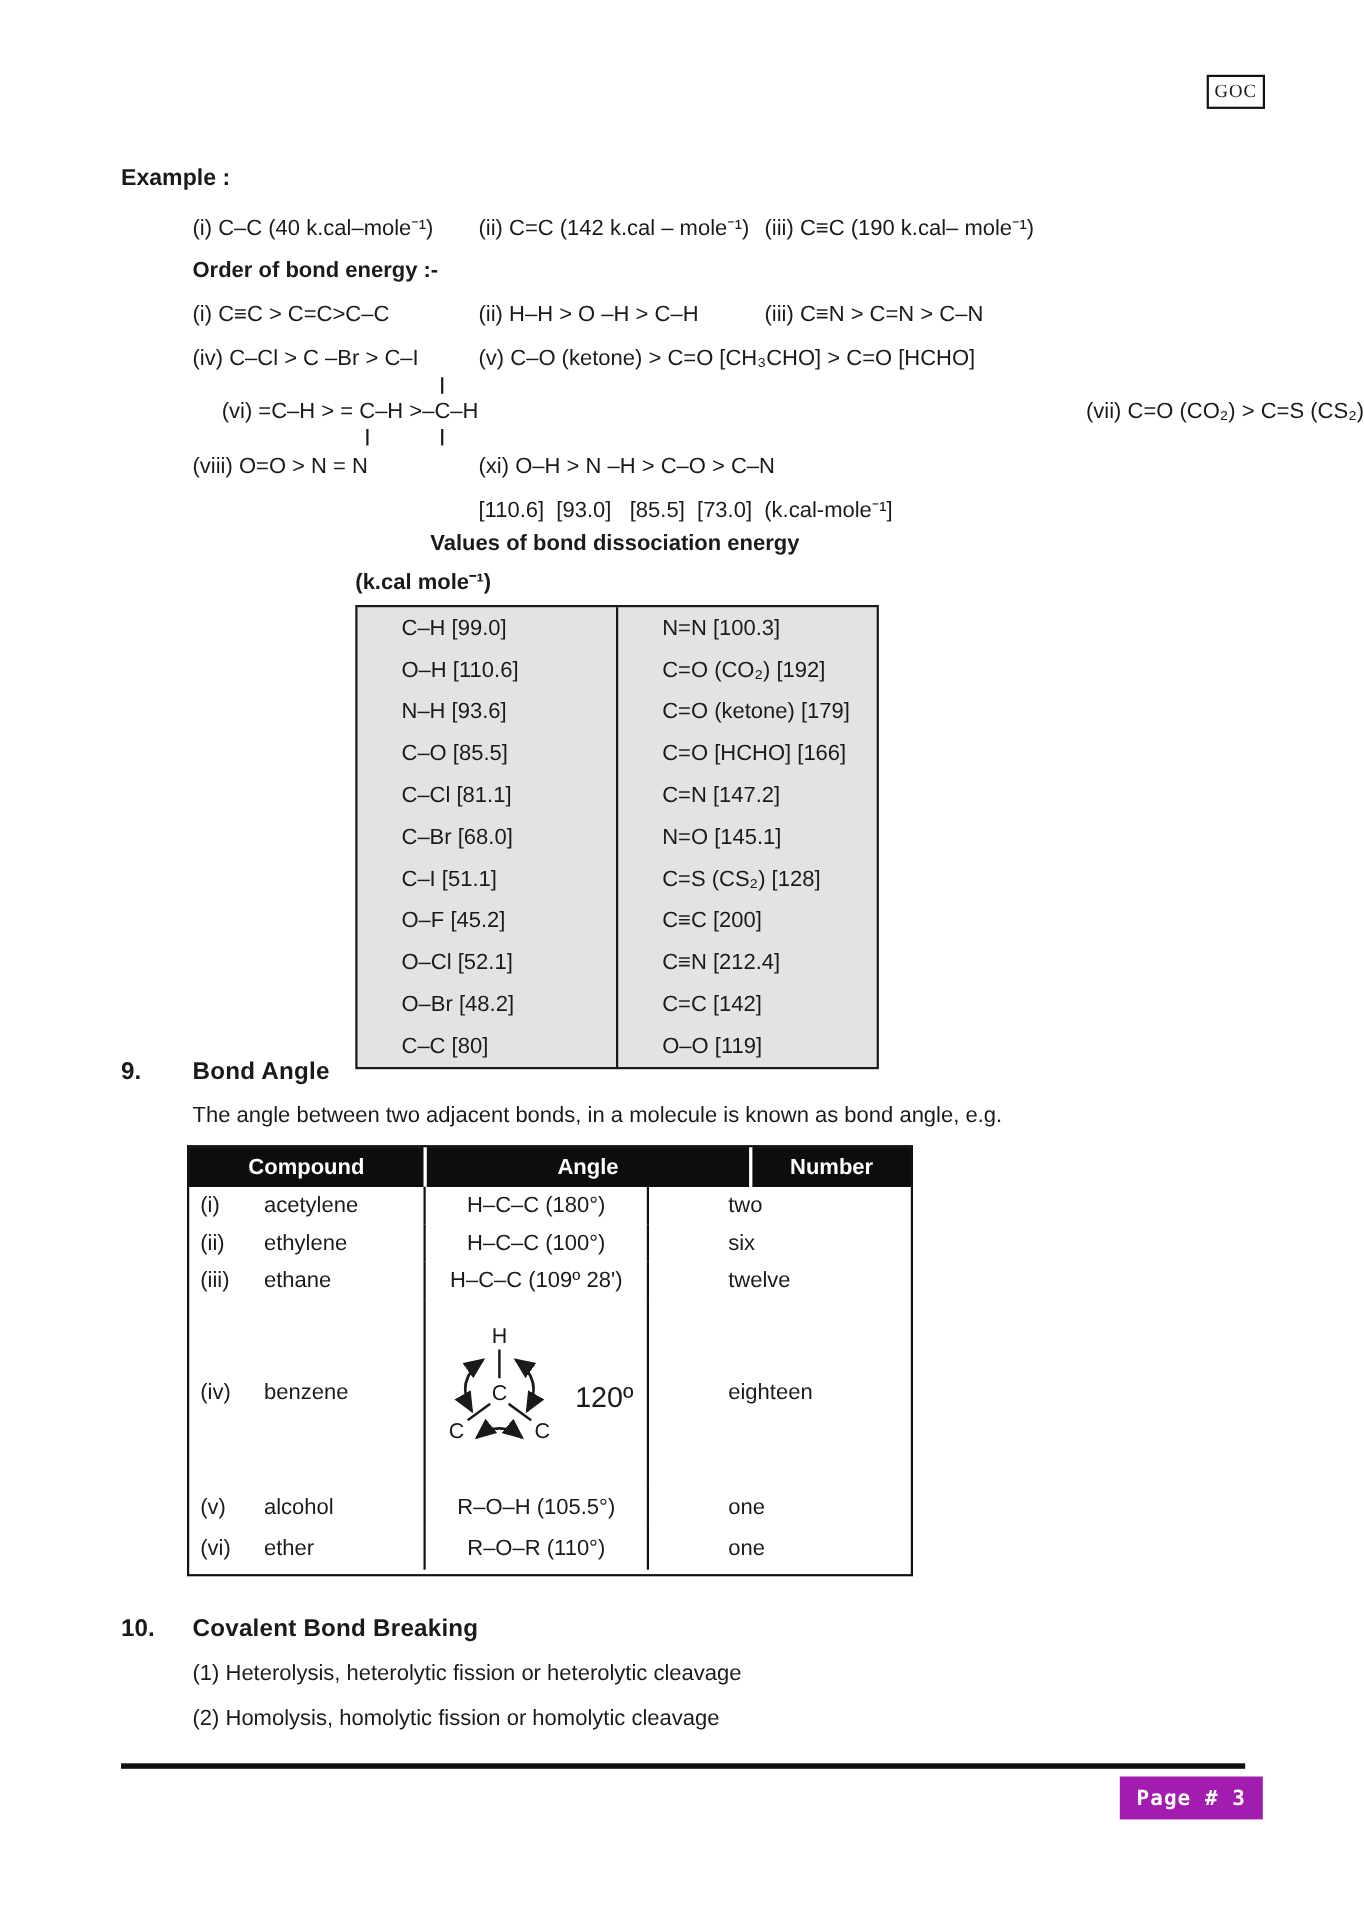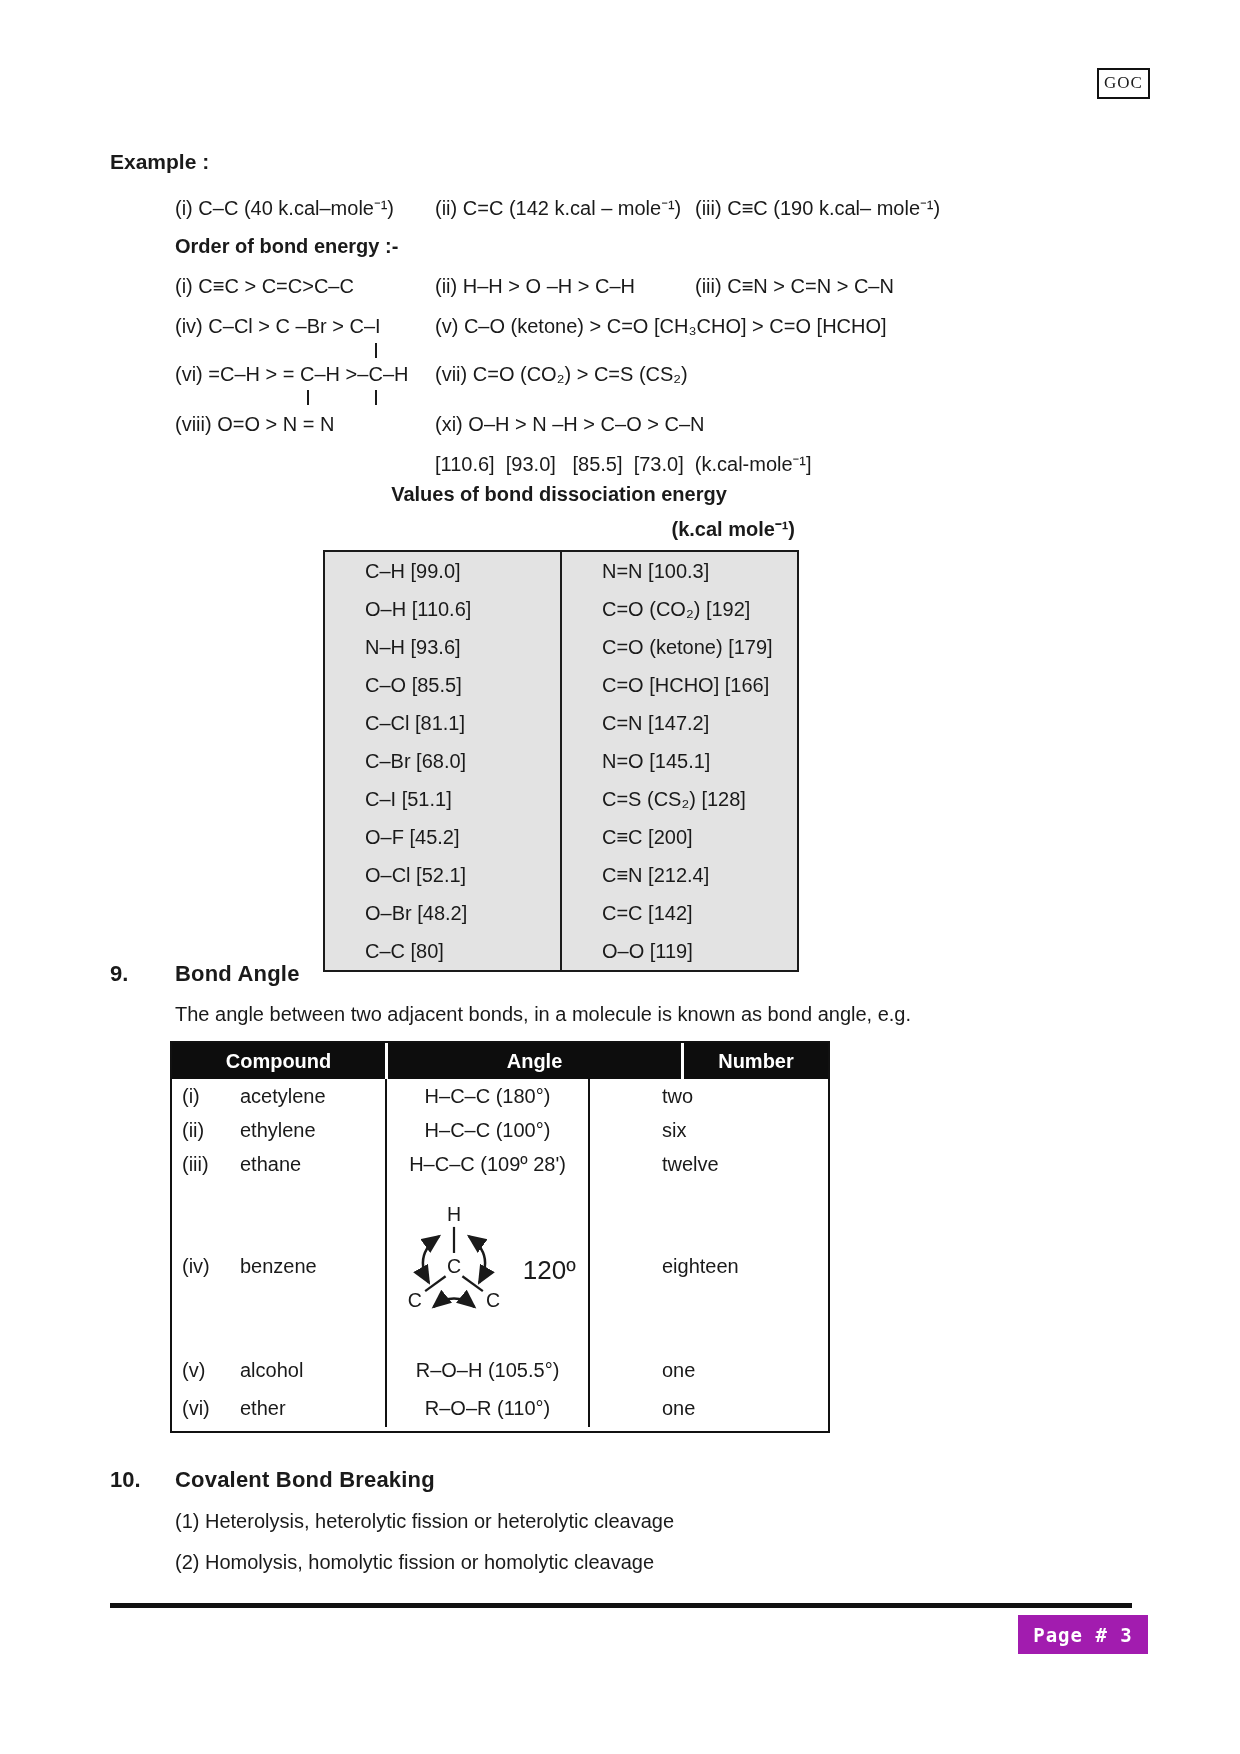--- a/index.html
+++ b/index.html
@@ -21,34 +21,34 @@
   
   #example{top:150px;left:0;width:1240px;}
   .ex-title{margin-left:110px;font-weight:bold;font-size:21px;}
   .row-grid{
     display:grid;grid-template-columns:260px 260px 1fr;
     margin-left:175px;align-items:center;
   }
   .mt24{margin-top:22px;} .mt16{margin-top:16px;}
   .order-title{margin-left:175px;margin-top:14px;font-weight:bold;font-size:20px;}
   .span23{grid-column:2 / 4;}
-  .vi-row{margin-top:24px;margin-bottom:26px;}
+  .vi-row{margin-top:24px;margin-bottom:26px;text-align:right;}
   .stackc{position:relative;display:inline-block;}
   .stackc.below::after{
     content:"";position:absolute;left:45%;bottom:-19px;width:2px;height:15px;background:#1a1a1a;
   }
   .stackc.above::before{
     content:"";position:absolute;left:45%;top:-19px;width:2px;height:15px;background:#1a1a1a;
   }
   .pre{white-space:pre;}
 
   
   #dissoc{top:482px;left:0;width:1240px;}
   .d-head{width:472px;margin-left:323px;text-align:center;font-weight:bold;font-size:20px;}
-  .d-unit{width:472px;margin-left:323px;text-align:right;font-weight:bold;font-size:20px;margin-top:11px;}
+  .d-unit{width:472px;margin-left:323px;text-align:left;font-weight:bold;font-size:20px;margin-top:11px;}
   .d-table{
     width:472px;margin-left:323px;margin-top:9px;
     background:#e3e3e3;border:2px solid #1a1a1a;
     display:flex;
   }
   .d-col{flex:1 1 50%;padding:0;}
   .d-col + .d-col{border-left:2px solid #1a1a1a;}
   .d-cell{height:38px;line-height:38px;padding-left:40px;}
 
   

